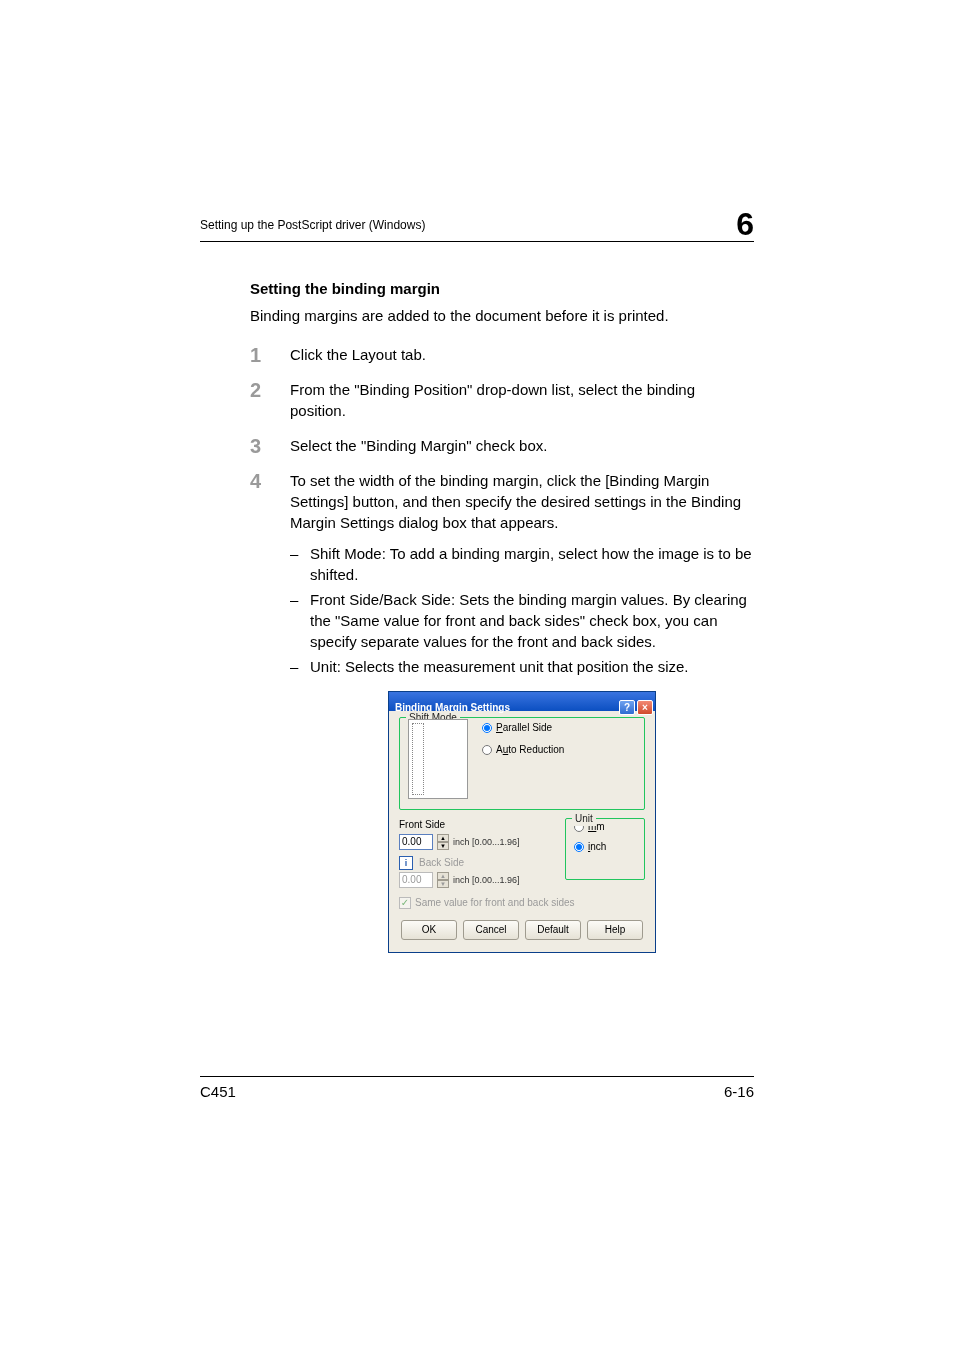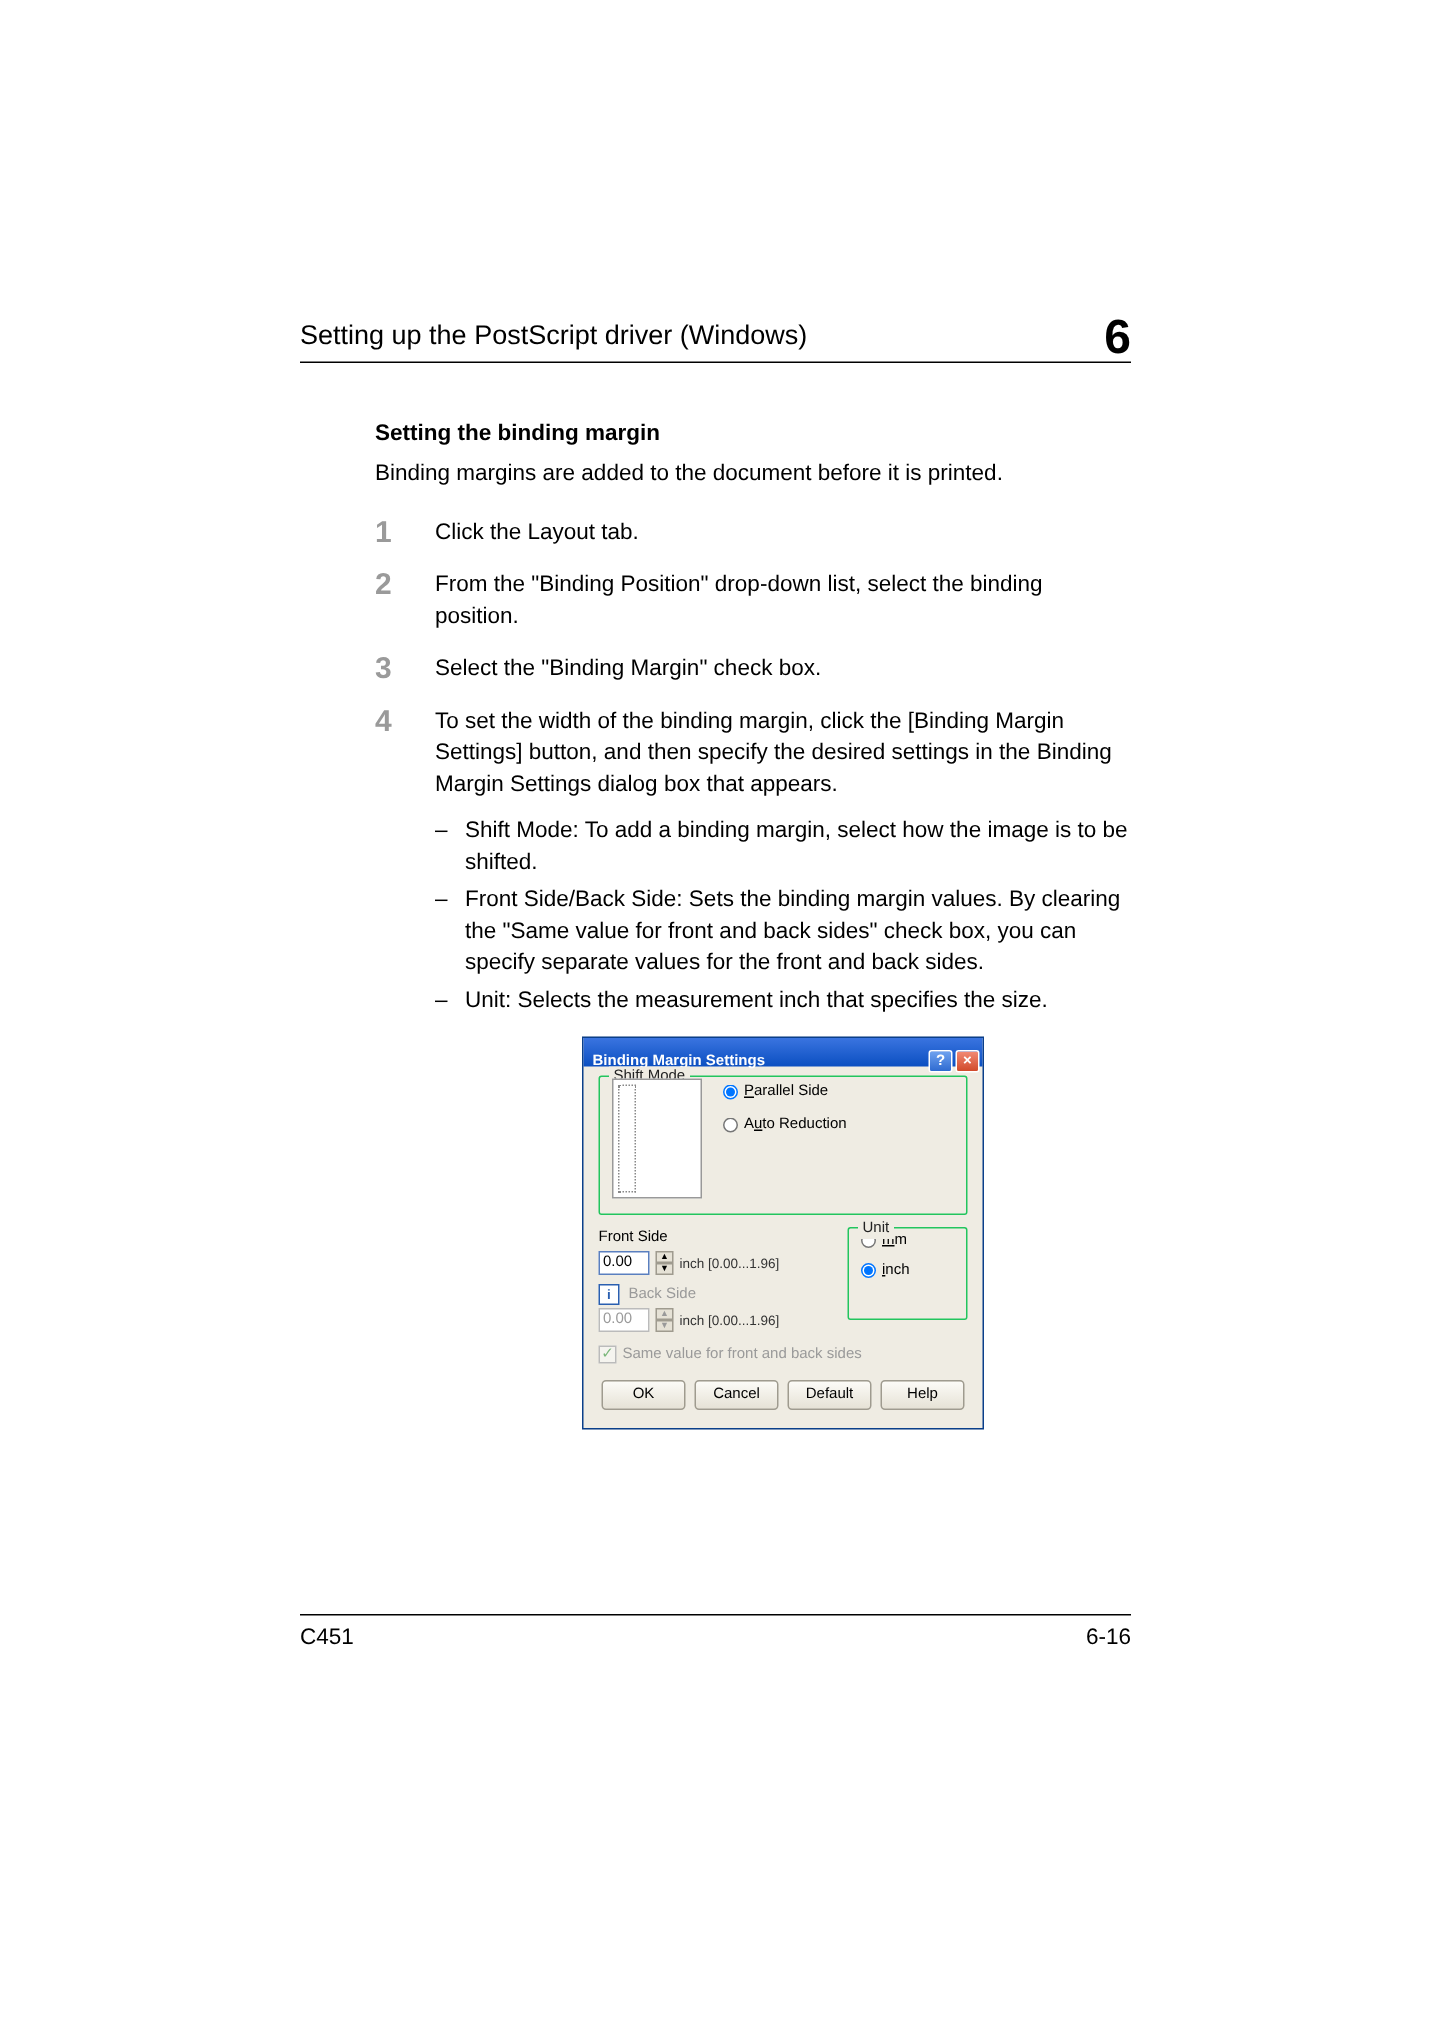--- a/index.html
+++ b/index.html
@@ -11,21 +11,21 @@
       padding: 200px 200px 0 200px;
     }
     .header-row {
       display: flex;
       justify-content: space-between;
       align-items: baseline;
       border-bottom: 1.5px solid #000;
       padding-bottom: 4px;
       margin-bottom: 36px;
     }
-    .header-left { font-size: 18px; }
+    .header-left { font-size: 12px; }
     .chapter-num {
       font-size: 32px;
       font-weight: bold;
       font-family: Arial, Helvetica, sans-serif;
       transform: translateY(6px);
     }
     .content {
       padding-left: 50px;
       font-size: 15px;
       line-height: 1.4;
@@ -253,21 +253,21 @@
           <div class="subitem">
             <span class="dash">–</span>
             <span class="txt">Shift Mode: To add a binding margin, select how the image is to be shifted.</span>
           </div>
           <div class="subitem">
             <span class="dash">–</span>
             <span class="txt">Front Side/Back Side: Sets the binding margin values. By clearing the "Same value for front and back sides" check box, you can specify separate values for the front and back sides.</span>
           </div>
           <div class="subitem">
             <span class="dash">–</span>
-            <span class="txt">Unit: Selects the measurement inch that specifies the size.</span>
+            <span class="txt">Unit: Selects the measurement unit that position the size.</span>
           </div>
         </div>
 
         
         <div class="dialog-wrap">
           <div class="dialog">
             <div class="titlebar">
               <span class="title-text">Binding Margin Settings</span>
               <span class="tb-btn tb-help">?</span>
               <span class="tb-btn tb-close">×</span>

